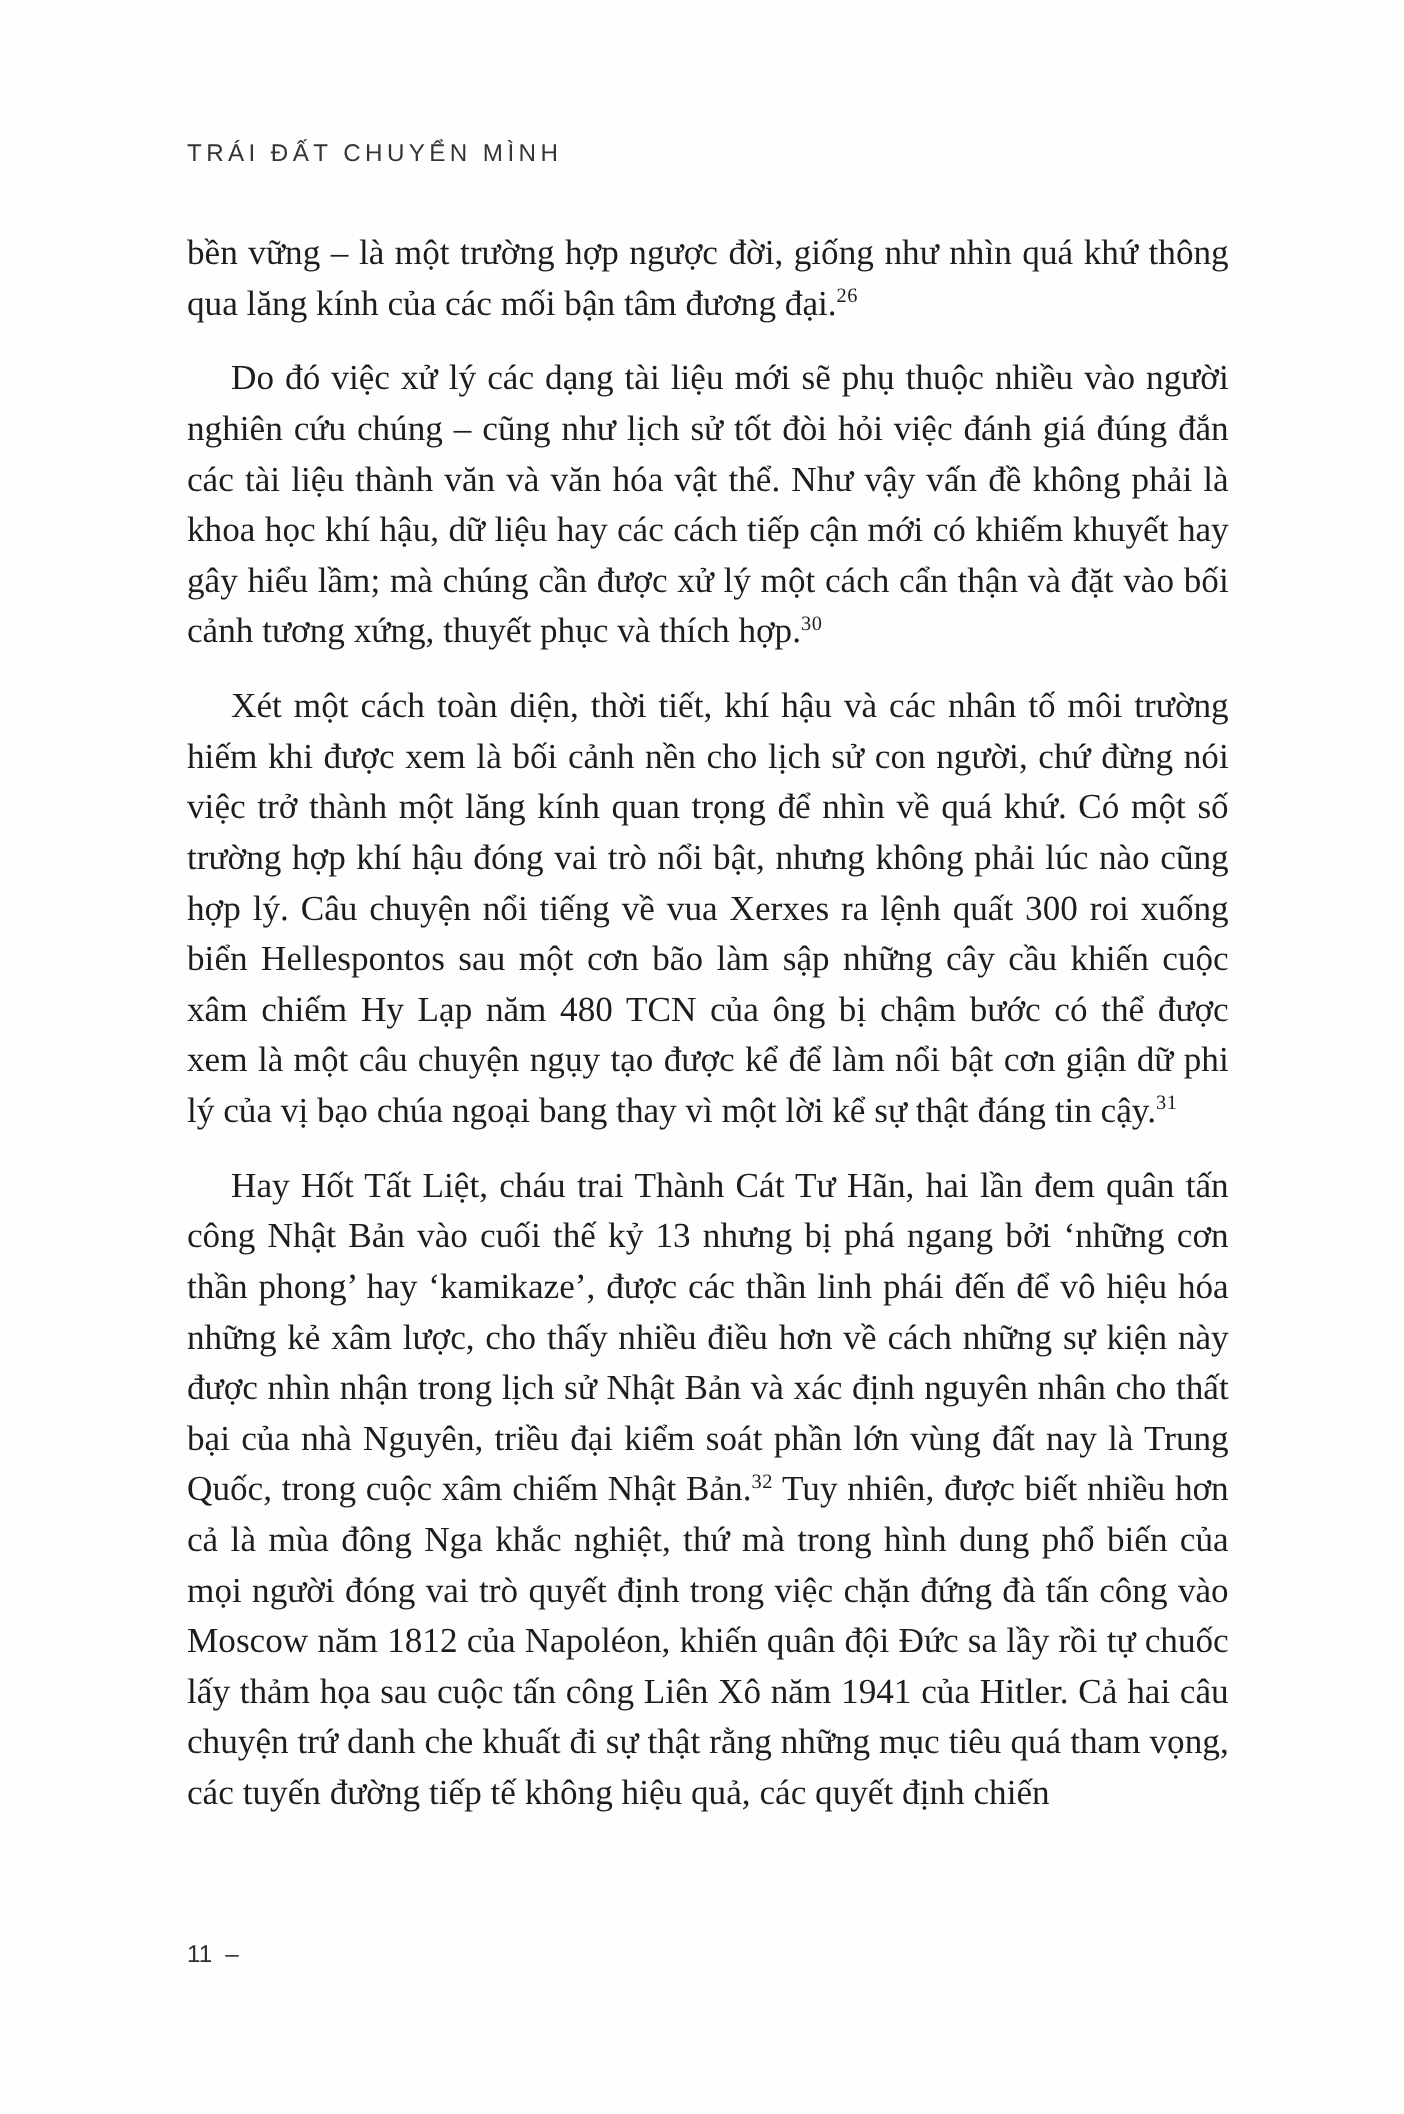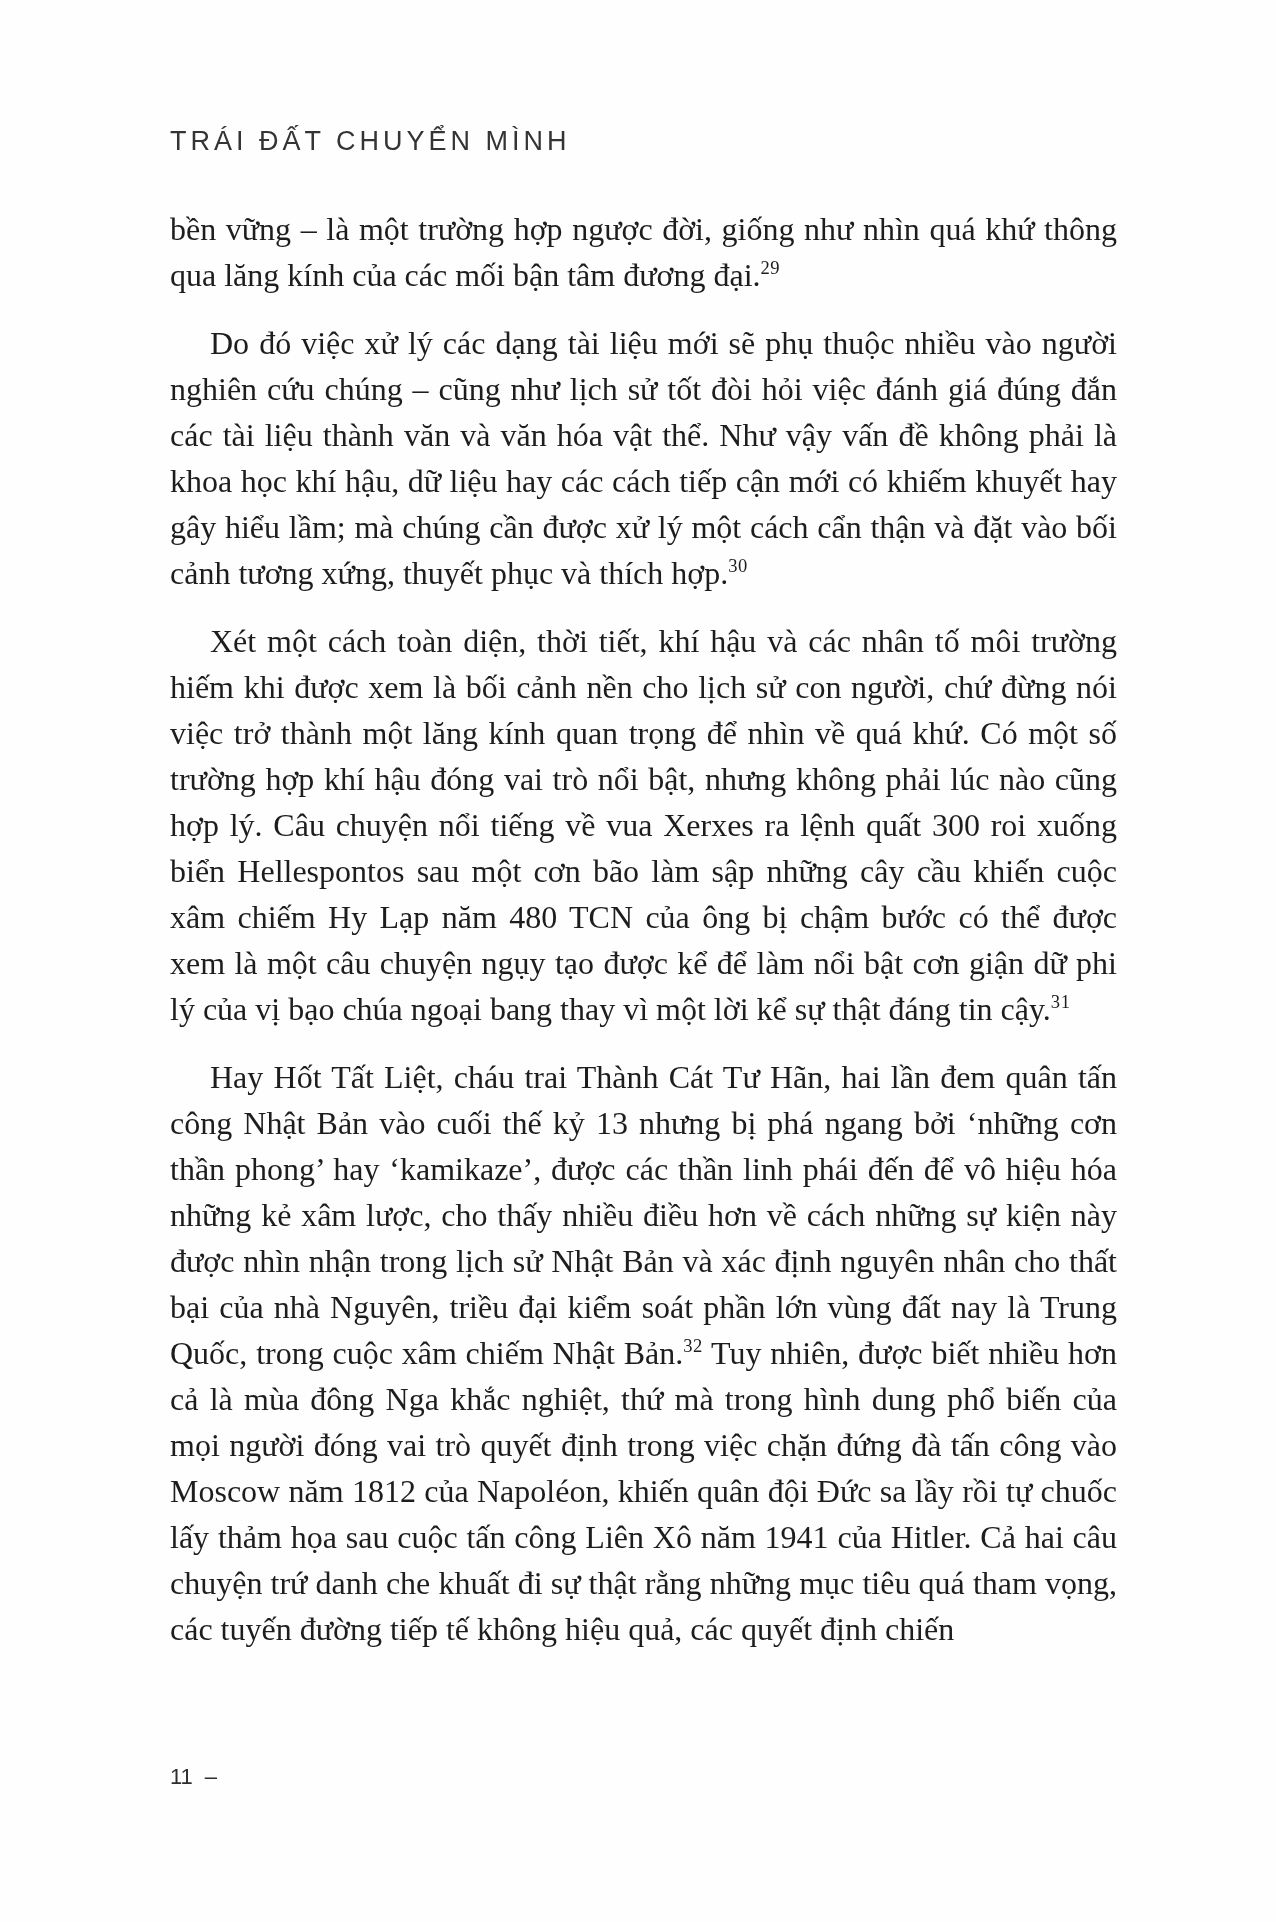--- a/index.html
+++ b/index.html
@@ -16,21 +16,21 @@
   .page {
     position: absolute;
     inset: 0;
     background: #fefefe;
   }
   .running-header {
     position: absolute;
     left: 170px;
     top: 126px;
     font-family: "Liberation Sans", "DejaVu Sans", sans-serif;
-    font-size: 27px;
+    font-size: 22px;
     font-weight: 400;
     letter-spacing: 4px;
     color: #343434;
     white-space: nowrap;
   }
   .text-block {
     position: absolute;
     left: 170px;
     top: 206px;
     width: 947px;
@@ -72,21 +72,21 @@
 </head>
 <body>
 
 <div class="page">
 
   <header class="running-header">
     <span>TRÁI ĐẤT CHUYỂN MÌNH</span>
   </header>
 
   <main class="text-block" id="paragraphs">
-      <p class="para">bền vững – là một trường hợp ngược đời, giống như nhìn quá khứ thông qua lăng kính của các mối bận tâm đương đại.<sup>29</sup></p>
+      <p class="para">bền vững – là một trường hợp ngược đời, giống như nhìn quá khứ thông qua lăng kính của các mối bận tâm đương đại.<sup>26</sup></p>
       <p class="para indent">Do đó việc xử lý các dạng tài liệu mới sẽ phụ thuộc nhiều vào người nghiên cứu chúng – cũng như lịch sử tốt đòi hỏi việc đánh giá đúng đắn các tài liệu thành văn và văn hóa vật thể. Như vậy vấn đề không phải là khoa học khí hậu, dữ liệu hay các cách tiếp cận mới có khiếm khuyết hay gây hiểu lầm; mà chúng cần được xử lý một cách cẩn thận và đặt vào bối cảnh tương xứng, thuyết phục và thích hợp.<sup>30</sup></p>
       <p class="para indent">Xét một cách toàn diện, thời tiết, khí hậu và các nhân tố môi trường hiếm khi được xem là bối cảnh nền cho lịch sử con người, chứ đừng nói việc trở thành một lăng kính quan trọng để nhìn về quá khứ. Có một số trường hợp khí hậu đóng vai trò nổi bật, nhưng không phải lúc nào cũng hợp lý. Câu chuyện nổi tiếng về vua Xerxes ra lệnh quất 300 roi xuống biển Hellespontos sau một cơn bão làm sập những cây cầu khiến cuộc xâm chiếm Hy Lạp năm 480 TCN của ông bị chậm bước có thể được xem là một câu chuyện ngụy tạo được kể để làm nổi bật cơn giận dữ phi lý của vị bạo chúa ngoại bang thay vì một lời kể sự thật đáng tin cậy.<sup>31</sup></p>
       <p class="para indent">Hay Hốt Tất Liệt, cháu trai Thành Cát Tư Hãn, hai lần đem quân tấn công Nhật Bản vào cuối thế kỷ 13 nhưng bị phá ngang bởi ‘những cơn thần phong’ hay ‘kamikaze’, được các thần linh phái đến để vô hiệu hóa những kẻ xâm lược, cho thấy nhiều điều hơn về cách những sự kiện này được nhìn nhận trong lịch sử Nhật Bản và xác định nguyên nhân cho thất bại của nhà Nguyên, triều đại kiểm soát phần lớn vùng đất nay là Trung Quốc, trong cuộc xâm chiếm Nhật Bản.<sup>32</sup> Tuy nhiên, được biết nhiều hơn cả là mùa đông Nga khắc nghiệt, thứ mà trong hình dung phổ biến của mọi người đóng vai trò quyết định trong việc chặn đứng đà tấn công vào Moscow năm 1812 của Napoléon, khiến quân đội Đức sa lầy rồi tự chuốc lấy thảm họa sau cuộc tấn công Liên Xô năm 1941 của Hitler. Cả hai câu chuyện trứ danh che khuất đi sự thật rằng những mục tiêu quá tham vọng, các tuyến đường tiếp tế không hiệu quả, các quyết định chiến</p>
     </main>
 
   <footer class="page-footer">
     <span class="folio-number">11</span><span class="folio-dash">–</span>
   </footer>
 
 </div>

